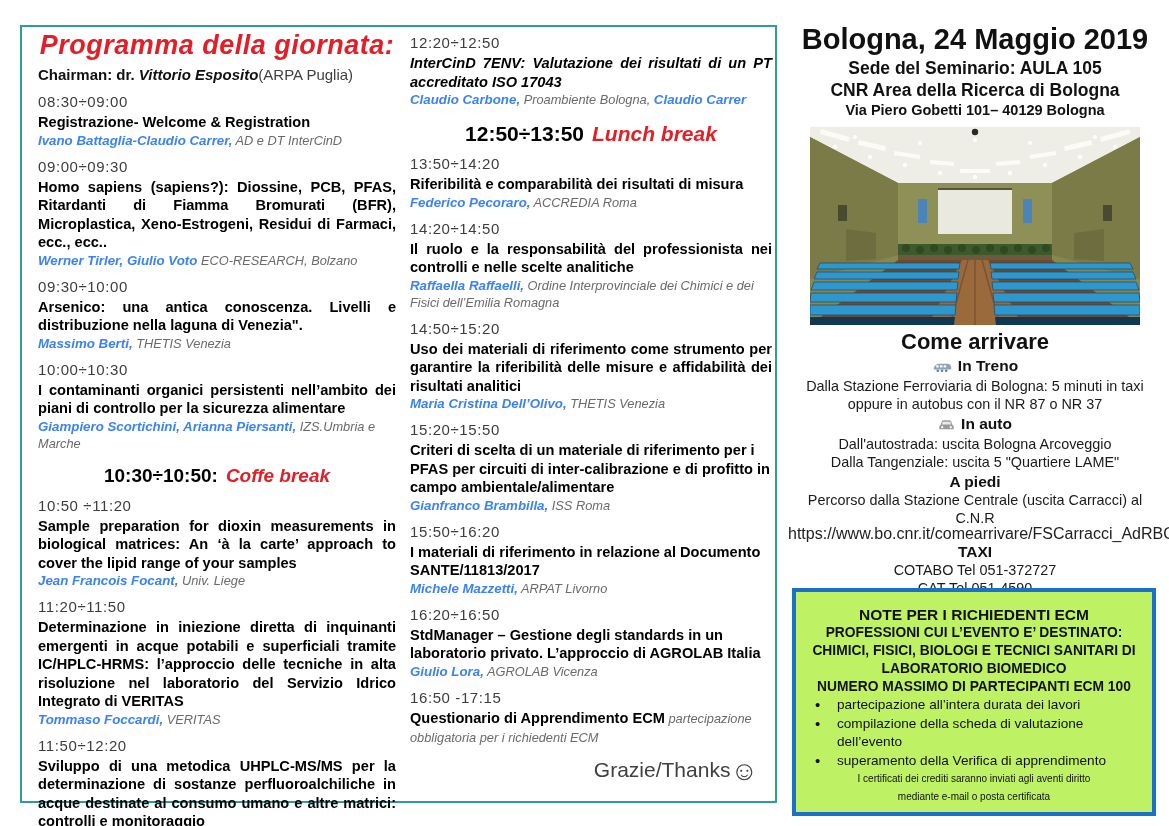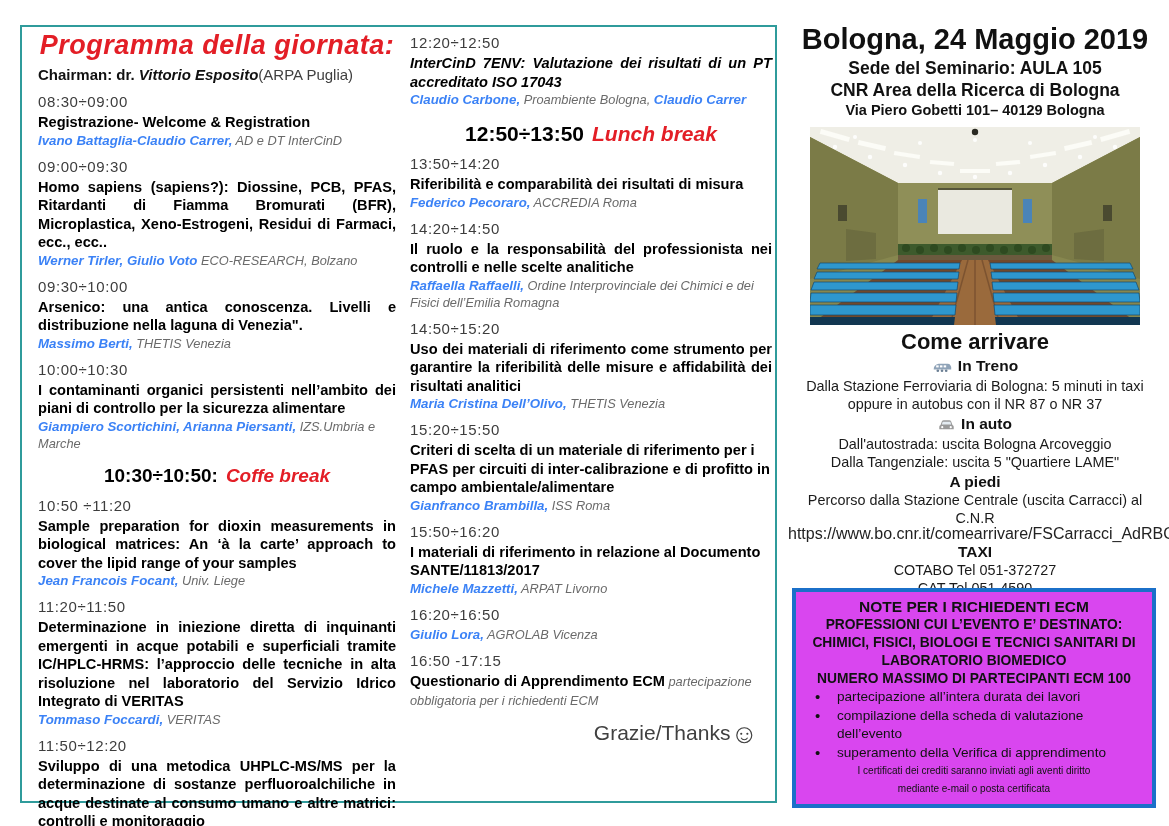--- a/index.html
+++ b/index.html
@@ -39,21 +39,21 @@
   .venue{font-weight:700;font-size:17.5px;line-height:22px;}
   .venue.v3{font-size:14.5px;line-height:19px;}
   .photo{width:330px;height:198px;margin:7px auto 0 auto;}
   .come{font-size:22px;font-weight:700;line-height:26px;margin-top:4px;}
   .mode-head{font-weight:700;font-size:15.5px;line-height:19px;margin-top:1px;}
   .mode-head .micon{margin-right:6px;vertical-align:-2px;}
   .mode-text{font-size:14.4px;line-height:18px;color:#1a1a1a;}
   .url{font-size:16px;line-height:14px;color:#222;}
   
   .ecm-box{position:absolute;left:792px;top:588px;width:342px;border:4px solid #1b70c9;
-    background:#d946ef;padding:5px 7px 6px 7px;text-align:center;}
+    background:#bef264;padding:13px 7px 6px 7px;text-align:center;}
   .ecm-title{font-size:15.5px;font-weight:700;line-height:19px;}
   .ecm-bold{font-size:13.8px;font-weight:700;line-height:18px;}
   .ecm-intro{font-size:14px;line-height:18px;}
   .ecm-bullets{list-style:none;margin:0;padding:0;text-align:left;}
   .ecm-bullets li{font-size:13.6px;line-height:18.5px;padding-left:34px;position:relative;}
   .ecm-bullets li::before{content:"\2022";position:absolute;left:12px;font-size:15px;}
   .ecm-footer{font-size:10px;line-height:18px;}
 </style>
 </head>
 <body>
@@ -143,20 +143,21 @@
   </div>
 
   <div class="session">
     <div class="time">15:50÷16:20</div>
     <div class="stitle nj">I materiali di riferimento in relazione al Documento SANTE/11813/2017</div>
     <div class="spk"><span class="sn">Michele Mazzetti,</span><span class="sa"> ARPAT Livorno</span></div>
   </div>
 
   <div class="session">
     <div class="time">16:20÷16:50</div>
+    <div class="stitle nj">StdManager – Gestione degli standards in un laboratorio privato. L’approccio di AGROLAB Italia</div>
     <div class="spk"><span class="sn">Giulio Lora,</span><span class="sa"> AGROLAB Vicenza</span></div>
   </div>
 
   <div class="session">
     <div class="time">16:50 -17:15</div>
     <div class="stitle nj"><span>Questionario di Apprendimento ECM</span><span class="note"> partecipazione obbligatoria per i richiedenti ECM</span></div>
   </div>
 
   <div class="thanks"><span>Grazie/Thanks</span><span class="smiley">☺</span></div>
 </div>

